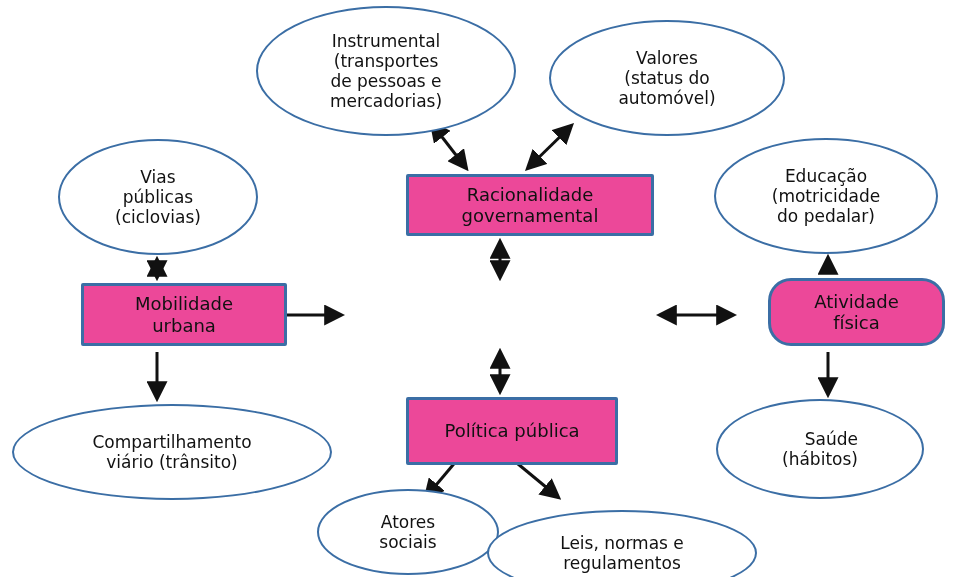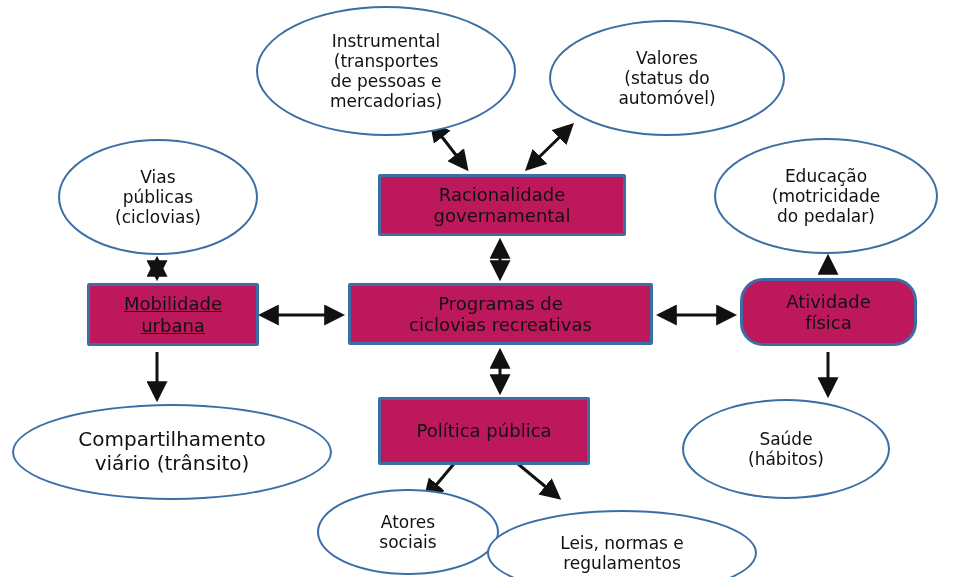--- a/index.html
+++ b/index.html
@@ -29,31 +29,32 @@
     align-items: center;
     justify-content: center;
     text-align: center;
     color: #111111;
     line-height: 1.18;
     box-sizing: border-box;
     white-space: pre-line;
   }
   .rect {
     border: 3px solid #3b6ea5;
-    background: #be185d;
+    background: #ec4899;
     border-radius: 2px;
+    margin-left: 28px;
   }
   .ellipse {
     border: 2px solid #3b6ea5;
     background: #ffffff;
     border-radius: 50%;
   }
   .f18 { font-size: 18px; }
   .f17 { font-size: 17px; }
-  .f16 { font-size: 20px; }
+  .f16 { font-size: 17px; }
 </style>
 </head>
 <body>
 
 <div id="canvas">
 
   <svg id="arrow-layer" viewBox="0 0 955 577">
     <defs>
       <marker id="head" markerWidth="7" markerHeight="7" refX="5.6" refY="3.5" orient="auto">
         <path d="M0,0 L7,3.5 L0,7 z" fill="#111111"></path>
@@ -81,29 +82,27 @@
 
     <line x1="828" y1="272" x2="828" y2="258" stroke="#111111" stroke-width="3" marker-end="url(#head)"></line>
 
     <line x1="828" y1="352" x2="828" y2="394" stroke="#111111" stroke-width="3" marker-end="url(#head)"></line>
 
     <line x1="458" y1="459" x2="426" y2="497" stroke="#111111" stroke-width="3" marker-end="url(#head)"></line>
 
     <line x1="512" y1="459" x2="558" y2="497" stroke="#111111" stroke-width="3" marker-end="url(#head)"></line>
   </svg>
 
-  <div class="node rect f18" style="left:348px;top:283px;width:305px;height:62px;">Programas de
-ciclovias recreativas</div>
 
   <div class="node rect f18" style="left:378px;top:174px;width:248px;height:62px;">Racionalidade
 governamental</div>
 
   <div class="node rect f18" style="left:378px;top:397px;width:212px;height:68px;">Política pública</div>
 
-  <div class="node rect f18" style="left:87px;top:283px;width:172px;height:63px;text-decoration:underline;">Mobilidade
+  <div class="node rect f18" style="left:53px;top:283px;width:206px;height:63px;">Mobilidade
 urbana</div>
 
   <div class="node rect f18" style="left:740px;top:278px;width:177px;height:68px;border-radius:23px;">Atividade
 física</div>
 
   <div class="node ellipse f17" style="left:256px;top:6px;width:260px;height:130px;">Instrumental
 (transportes
 de pessoas e
 mercadorias)</div>
 
@@ -115,21 +114,21 @@
 públicas
 (ciclovias)</div>
 
   <div class="node ellipse f17" style="left:714px;top:138px;width:224px;height:116px;">Educação
 (motricidade
 do pedalar)</div>
 
   <div class="node ellipse f16" style="left:12px;top:404px;width:320px;height:96px;">Compartilhamento
 viário (trânsito)</div>
 
-  <div class="node ellipse f17" style="left:682px;top:399px;width:208px;height:100px;">Saúde
+  <div class="node ellipse f17" style="left:716px;top:399px;width:208px;height:100px;text-align:right;">Saúde
 (hábitos)</div>
 
   <div class="node ellipse f17" style="left:317px;top:489px;width:182px;height:86px;">Atores
 sociais</div>
 
   <div class="node ellipse f17" style="left:487px;top:510px;width:270px;height:86px;">Leis, normas e
 regulamentos</div>
 
 </div>
 

